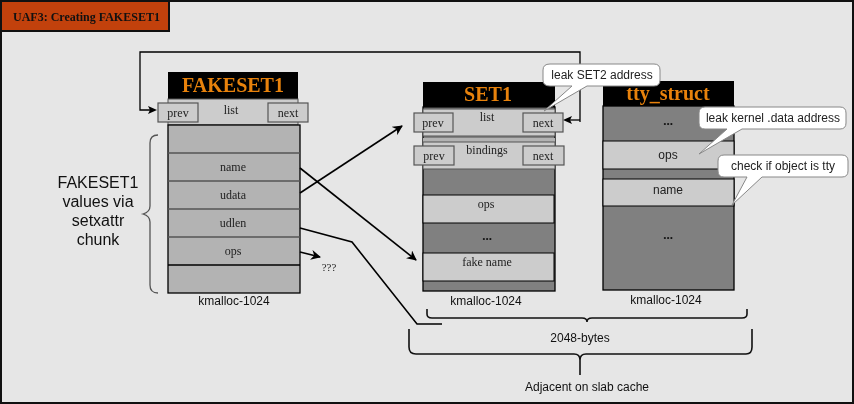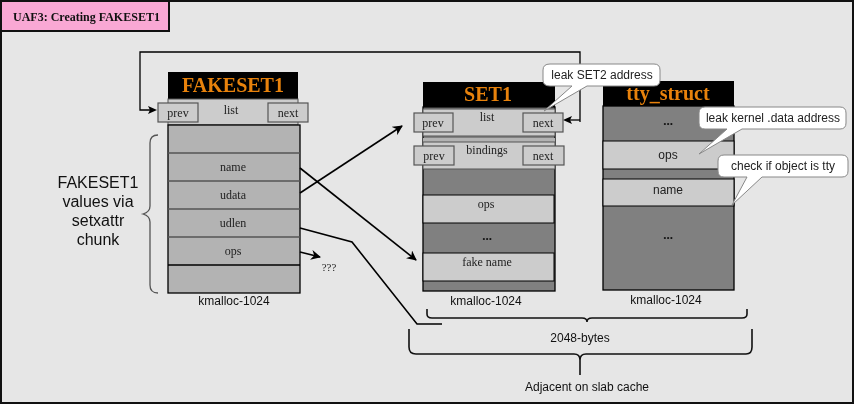--- a/index.html
+++ b/index.html
@@ -1,18 +1,18 @@
 <!DOCTYPE html>
 <html><head>
 <meta charset="utf-8">
 <style>
   html,body{margin:0;padding:0;}
   body{width:854px;height:404px;overflow:hidden;background:#e6e6e6;font-family:"Liberation Sans",sans-serif;}
   #frame{position:absolute;left:0;top:0;width:850px;height:400px;border:2px solid #111;background:#e6e6e6;}
-  #title-box{position:absolute;left:0;top:0;width:168px;height:30px;background:#f9a8d4;border:2px solid #111;border-left:none;border-top:none;font-family:"Liberation Serif",serif;font-weight:bold;font-size:12px;line-height:30px;padding-left:11px;box-sizing:border-box;color:#111;}
+  #title-box{position:absolute;left:0;top:0;width:168px;height:30px;background:#c2410c;border:2px solid #111;border-left:none;border-top:none;font-family:"Liberation Serif",serif;font-weight:bold;font-size:12px;line-height:30px;padding-left:11px;box-sizing:border-box;color:#111;}
   svg text{font-family:"Liberation Serif",serif;}
   .sans{font-family:"Liberation Sans",sans-serif !important;}
 </style>
 </head>
 <body>
 
 <div id="frame">
   <div id="title-box">UAF3: Creating FAKESET1</div>
 
   <svg width="850" height="400" viewBox="0 0 850 400" style="position:absolute;left:0;top:0;">

